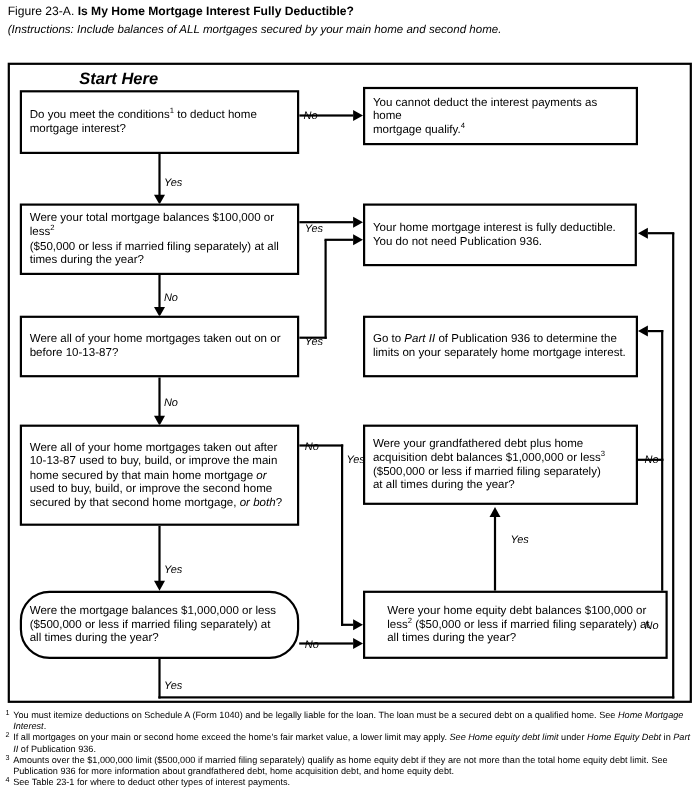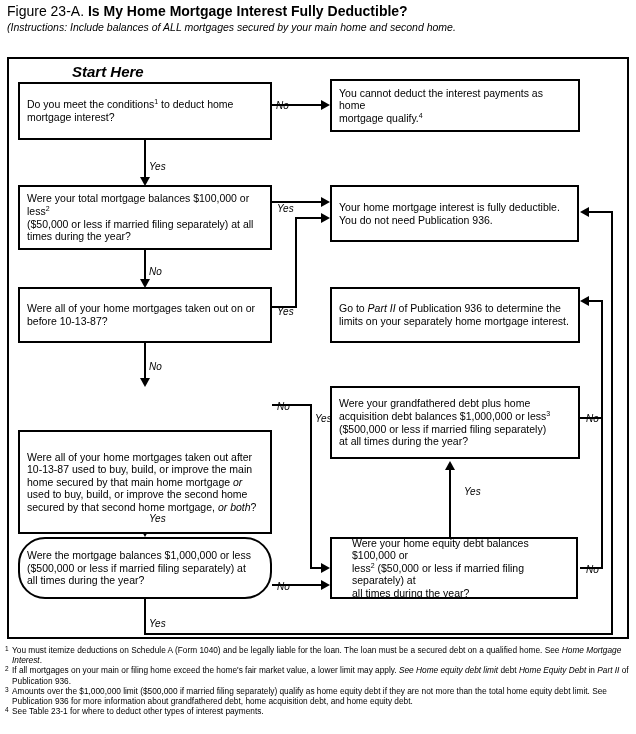--- a/index.html
+++ b/index.html
@@ -8,21 +8,21 @@
     font-family:"Liberation Sans", sans-serif;
     color:#000;
     position:relative;
     overflow:hidden;
   }
   #root{position:relative;width:636px;height:734px;}
 
   
   .title{
     position:absolute;left:7px;top:4px;width:620px;
-    font-size:14px;line-height:15px;white-space:nowrap;
+    font-size:11px;line-height:15px;white-space:nowrap;
   }
   .title .fig{font-weight:normal;}
   .title .q{font-weight:bold;}
   .subtitle{
     position:absolute;left:7px;top:21px;width:620px;
     font-size:10.5px;font-style:italic;line-height:13px;white-space:nowrap;
   }
   .subtitle .lead{font-style:italic;}
 
   
@@ -132,21 +132,21 @@
     </span>
   </div>
 
   <div class="box" style="left:330px;top:287px;width:250px;height:56px;">
     <span class="txt">
       <span>Go to </span><span class="it">Part II</span><span> of Publication 936 to determine the</span><br>
       <span>limits on your separately home mortgage interest.</span>
     </span>
   </div>
 
-  <div class="box" style="left:18px;top:386px;width:254px;height:104px;margin-top:44px;">
+  <div class="box" style="left:18px;top:386px;width:254px;height:92px;">
     <span class="txt">
       <span>Were all of your home mortgages taken out after</span><br>
       <span>10-13-87 used to buy, build, or improve the main</span><br>
       <span>home secured by that main home mortgage </span><span class="it">or</span><br>
       <span>used to buy, build, or improve the second home</span><br>
       <span>secured by that second home mortgage, </span><span class="it">or both</span><span>?</span>
     </span>
   </div>
 
   <div class="box" style="left:330px;top:386px;width:250px;height:73px;">
@@ -159,21 +159,21 @@
   </div>
 
   <div class="box" style="left:18px;top:537px;width:254px;height:62px;border-radius:27px;">
     <span class="txt">
       <span>Were the mortgage balances $1,000,000 or less</span><br>
       <span>($500,000 or less if married filing separately) at</span><br>
       <span>all times during the year?</span>
     </span>
   </div>
 
-  <div class="box" style="left:330px;top:537px;width:248px;height:62px;padding-left:20px;">
+  <div class="box" style="left:330px;top:537px;width:277px;height:62px;padding-left:20px;">
     <span class="txt">
       <span>Were your home equity debt balances $100,000 or</span><br>
       <span>less</span><sup>2</sup><span> ($50,000 or less if married filing separately) at</span><br>
       <span>all times during the year?</span>
     </span>
   </div>
 
   <div class="ln h" style="left:272px;top:104px;width:49px;"></div>
   <div class="ar ar-r" style="left:321px;top:100px;"></div>
 
@@ -239,21 +239,21 @@
   <div class="lbl" style="left:149px;top:608px;">Yes</div>
   <div class="lbl" style="left:586px;top:554px;">No</div>
 
   <div class="notes">
 
     <div class="note">
       <span class="mk">1</span><span>You must itemize deductions on Schedule A (Form 1040) and be legally liable for the loan. The loan must be a secured debt on a qualified home. See </span><span class="it">Home Mortgage Interest</span><span>.</span>
     </div>
 
     <div class="note">
-      <span class="mk">2</span><span>If all mortgages on your main or filing home exceed the home's fair market value, a lower limit may apply. </span><span class="it">See Home equity debt limit</span><span> debt </span><span class="it">Home Equity Debt</span><span> in </span><span class="it">Part II</span><span> of Publication 936.</span>
+      <span class="mk">2</span><span>If all mortgages on your main or second home exceed the home's fair market value, a lower limit may apply. </span><span class="it">See Home equity debt limit</span><span> under </span><span class="it">Home Equity Debt</span><span> in </span><span class="it">Part II</span><span> of Publication 936.</span>
     </div>
 
     <div class="note">
       <span class="mk">3</span><span>Amounts over the $1,000,000 limit ($500,000 if married filing separately) qualify as home equity debt if they are not more than the total home equity debt limit. See Publication 936 for more information about grandfathered debt, home acquisition debt, and home equity debt.</span>
     </div>
 
     <div class="note">
       <span class="mk">4</span><span>See Table 23-1 for where to deduct other types of interest payments.</span>
     </div>
 

